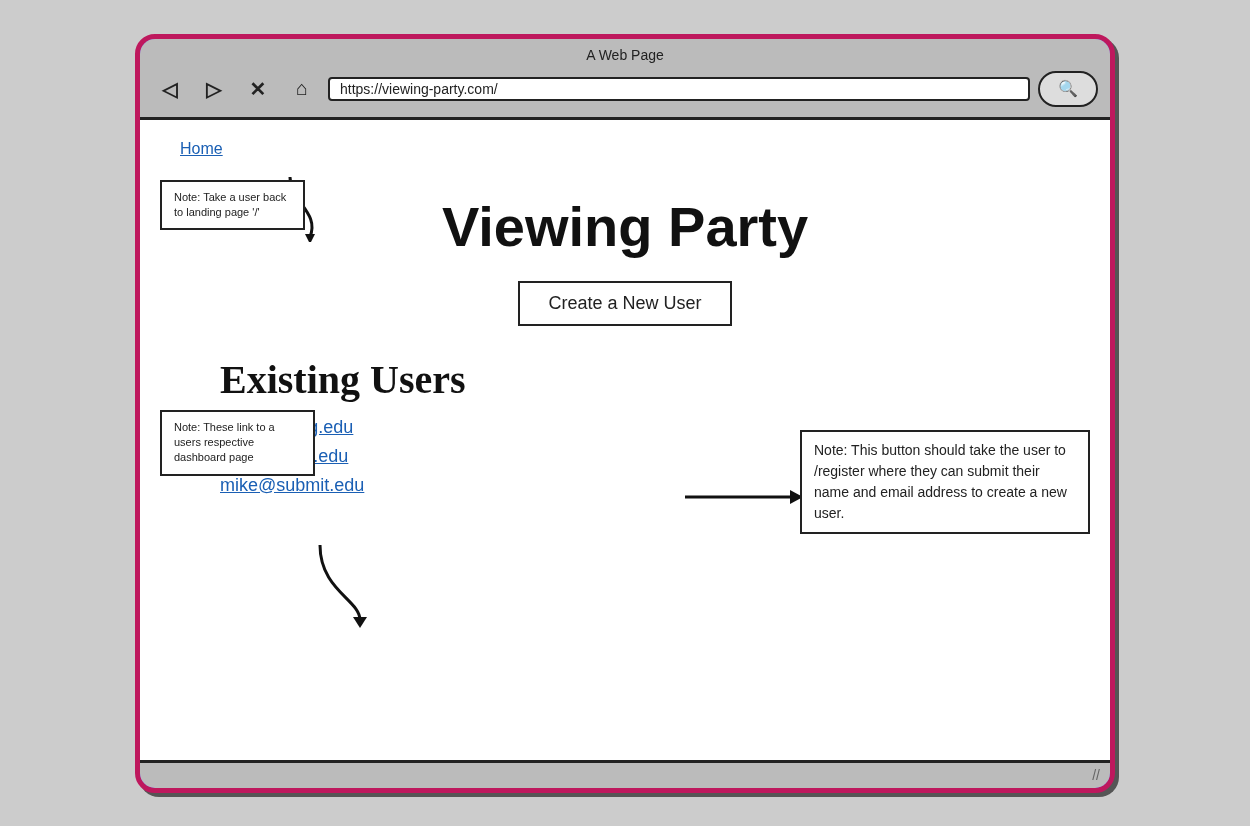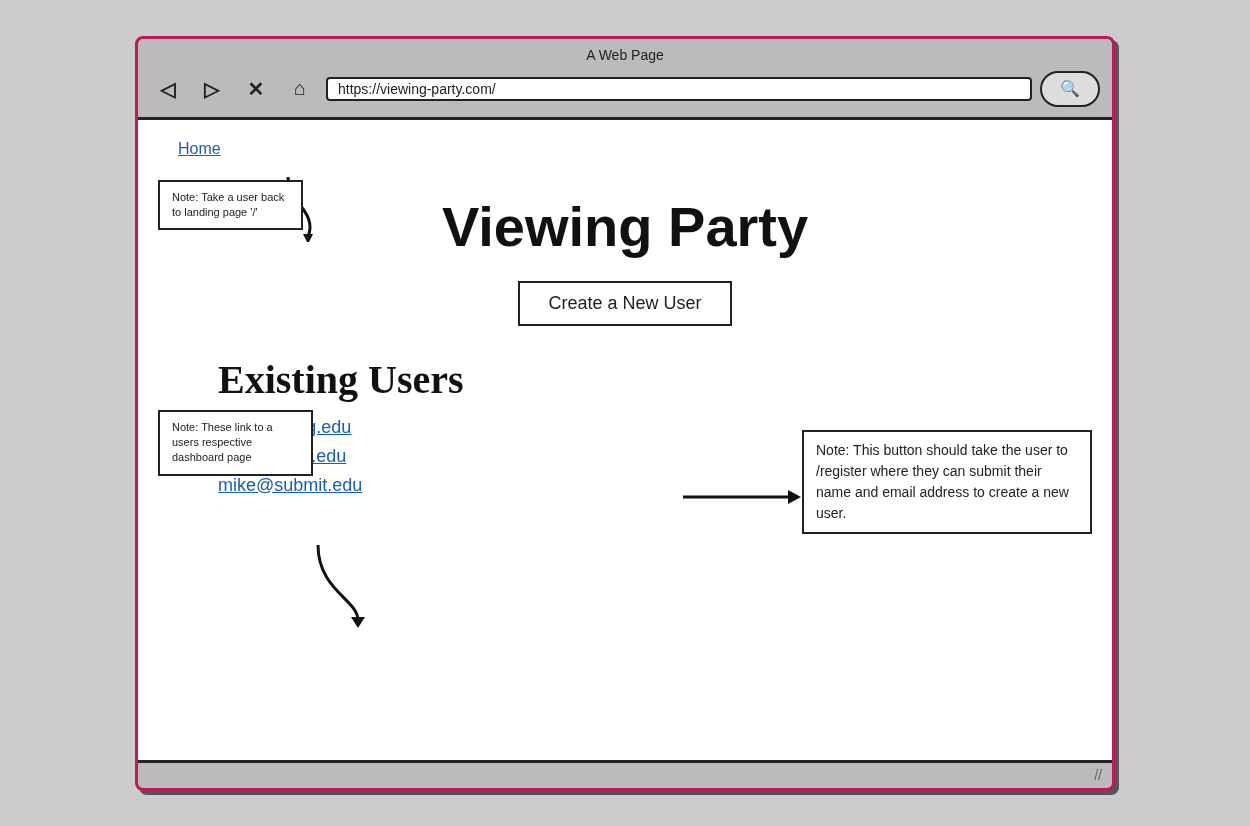--- a/index.html
+++ b/index.html
@@ -8,22 +8,22 @@
       background: #ccc;
       display: flex;
       justify-content: center;
       align-items: center;
       min-height: 100vh;
       font-family: 'Arial Black', 'Arial', sans-serif;
     }
 
     .browser-window {
       width: 980px;
-      border: 3px solid #be185d;
-      border-radius: 8px;
+      border: 5px solid #be185d;
+      border-radius: 20px;
       overflow: hidden;
       background: #6d28d9;
       box-shadow: 4px 4px 0 #555;
     }
 
     
     .browser-chrome {
       background: #bbb;
       border-bottom: 3px solid #222;
       padding: 8px 12px 10px;

